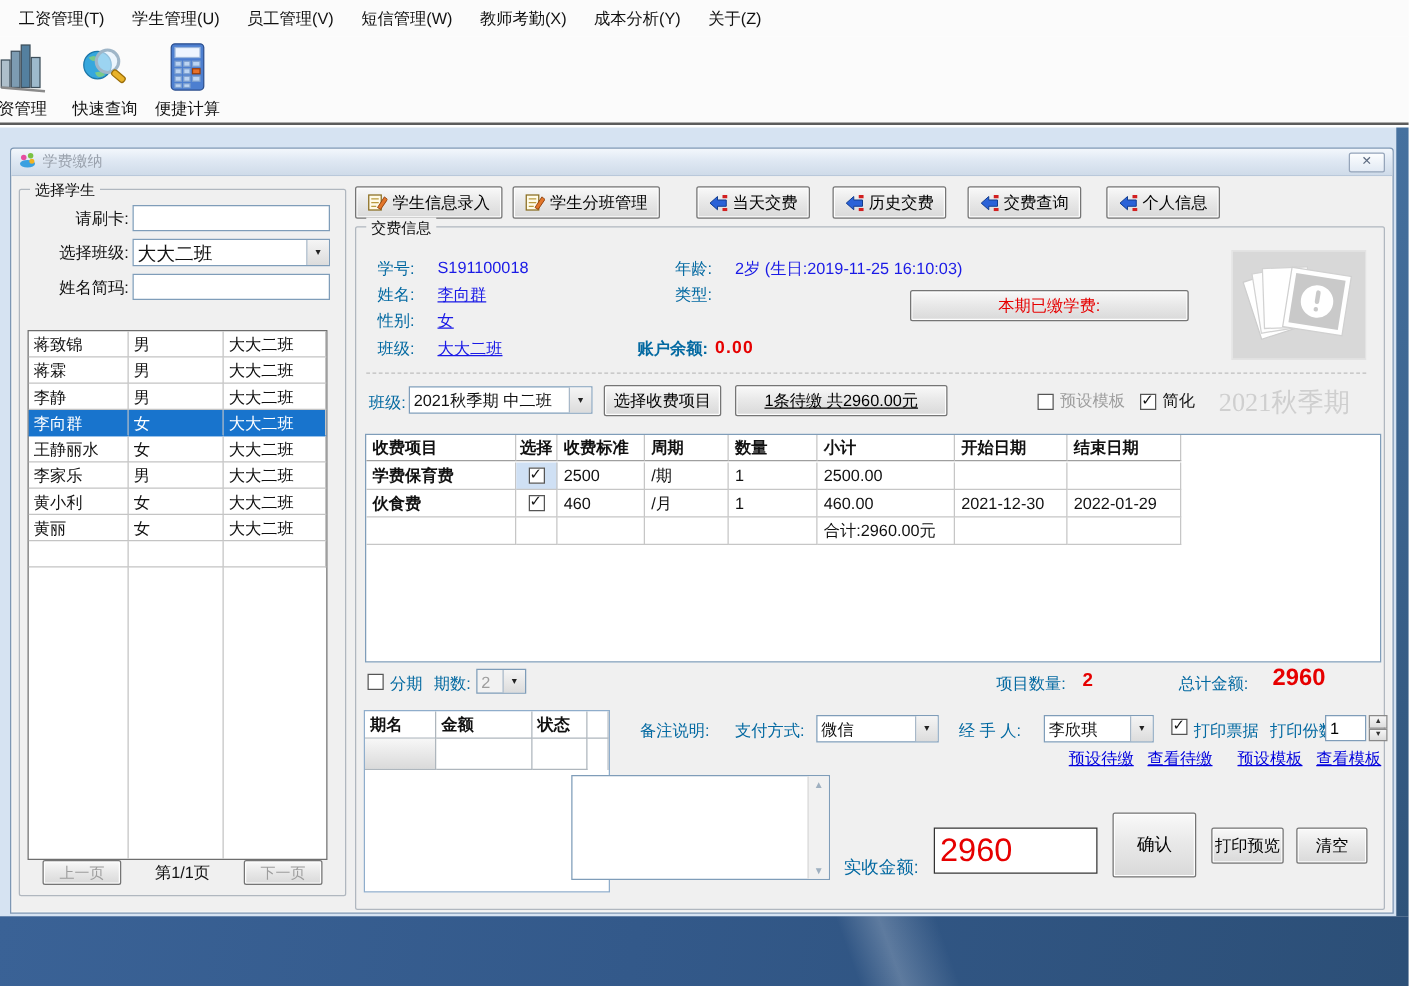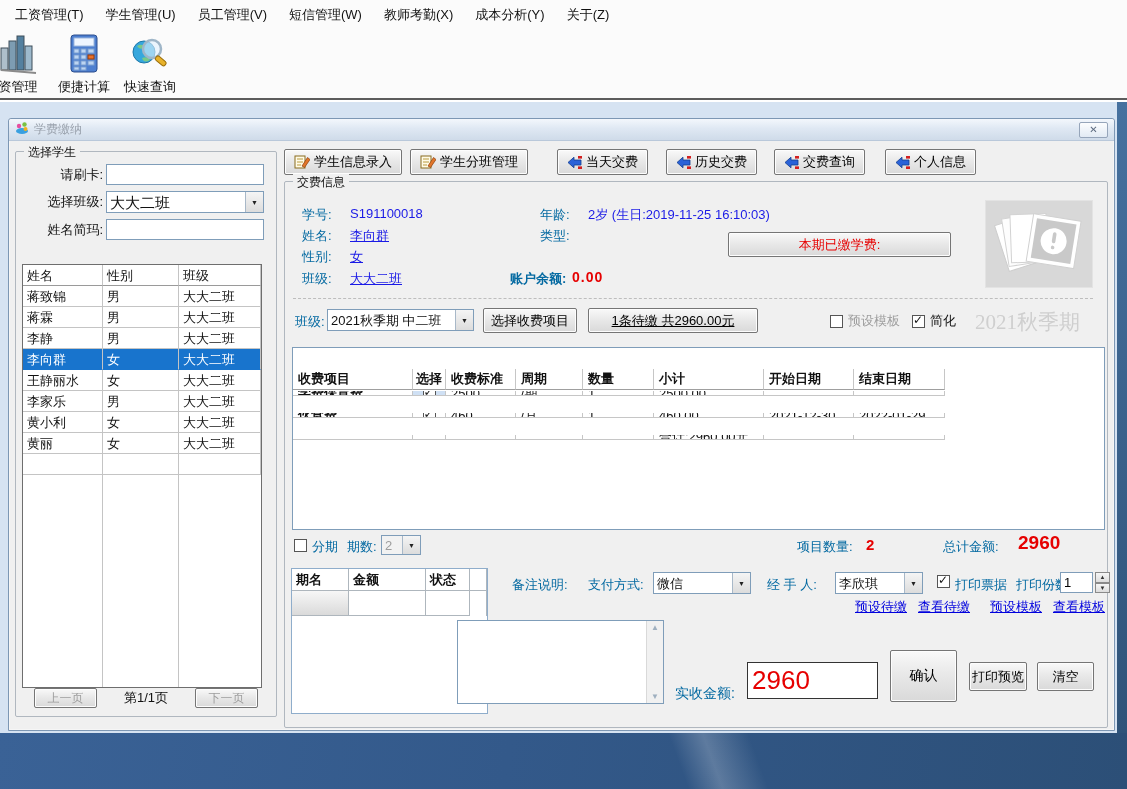--- a/index.html
+++ b/index.html
@@ -79,21 +79,21 @@
 .ival.u{text-decoration:underline;}
 .red{color:#e60000;}
 .paid-btn{position:absolute;left:443px;top:50px;width:223px;height:25px;color:#e60000;font-size:13px;}
 .photo{position:absolute;left:700px;top:18px;width:108px;height:88px;border:1px solid #e3e3e3;}
 .dashline{position:absolute;left:8px;right:14px;top:116px;border-top:1px dashed #bdbdbd;}
 .watermark{position:absolute;left:690px;top:126px;font-size:21px;color:#cfcfcf;font-family:"Liberation Serif","DejaVu Serif",serif;white-space:nowrap;}
 
 
 .feewrap{position:absolute;left:7px;top:165px;width:813px;height:183px;border:1px solid #7f9db9;background:#fff;overflow:hidden;}
 .frow2{display:flex;height:22px;font-size:13px;}
-.frow2>div{border-right:1px solid #c6c6c6;border-bottom:1px solid #c6c6c6;padding:2px 5px;white-space:nowrap;overflow:hidden;display:flex;align-items:center;margin-top:21px;}
+.frow2>div{border-right:1px solid #c6c6c6;border-bottom:1px solid #c6c6c6;padding:2px 5px;white-space:nowrap;overflow:hidden;display:flex;align-items:center;}
 .fh>div{font-weight:bold;border-bottom:1px solid #9f9f9f;height:21px;}
 .fc1{width:120px;}.fc2{width:33px;justify-content:center;}.fc3{width:70px;}.fc4{width:67px;}
 .fc5{width:71px;}.fc6{width:110px;}.fc7{width:90px;}.fc8{width:91px;}
 .fb .fc1{font-weight:bold;}
 .selcell{background:#cfe0f4;}
 
 
 .inst{position:absolute;left:0;top:355px;width:824px;height:26px;}
 
 
@@ -138,20 +138,32 @@
         <g stroke="#3e4e5a" stroke-width="1">
           <rect x="5" y="16" width="7" height="22" fill="#aebfcb"></rect>
           <rect x="13" y="9" width="7" height="29" fill="#7d9cb2"></rect>
           <rect x="21" y="4" width="7" height="34" fill="#54809f"></rect>
           <rect x="29" y="14" width="7" height="24" fill="#9db9cc"></rect>
         </g>
         <path d="M5 38 L40 41" stroke="#8a8a8a" stroke-width="2"></path>
       </svg>
     </span>
     <span class="tlabel">资管理</span>
+  </div>
+  <div class="titem">
+    <span class="ticon">
+      <svg width="44" height="44" viewBox="0 0 44 44">
+        <circle cx="16" cy="20" r="11" fill="#36a7dd" stroke="#1d77a8"></circle>
+        <path d="M9 14 q5 -3 8 1 q-5 4 -8 -1 Z" fill="#79c98a"></path>
+        <path d="M14 26 q6 -2 8 2 q-6 4 -8 -2 Z" fill="#79c98a"></path>
+        <circle cx="24" cy="17" r="9" fill="rgba(225,242,255,.6)" stroke="#9fb6c8" stroke-width="2.5"></circle>
+        <rect x="28" y="24" width="12" height="5" rx="2" transform="rotate(40 30 26)" fill="#e8b22a" stroke="#9a6d08"></rect>
+      </svg>
+    </span>
+    <span class="tlabel">快速查询</span>
   </div>
   <div class="titem">
     <span class="ticon">
       <svg width="44" height="44" viewBox="0 0 44 44">
         <rect x="9" y="3" width="26" height="37" rx="3" fill="#4d7fd0" stroke="#2c4f8e"></rect>
         <rect x="12" y="6" width="20" height="8" fill="#eef5ff" stroke="#9db8dd"></rect>
         <g fill="#bcd4f2" stroke="#7da0cf">
           <rect x="12" y="17" width="5" height="4"></rect>
             <rect x="19" y="17" width="5" height="4"></rect>
             <rect x="26" y="17" width="6" height="4"></rect>
@@ -161,32 +173,20 @@
             <rect x="19" y="29" width="5" height="4"></rect>
             <rect x="26" y="29" width="6" height="4"></rect>
           <rect x="12" y="35" width="5" height="3"></rect>
             <rect x="19" y="35" width="5" height="3"></rect>
         </g>
         <rect x="26" y="23" width="6" height="4" fill="#e8712a" stroke="#9a3d08"></rect>
       </svg>
     </span>
     <span class="tlabel">便捷计算</span>
   </div>
-  <div class="titem">
-    <span class="ticon">
-      <svg width="44" height="44" viewBox="0 0 44 44">
-        <circle cx="16" cy="20" r="11" fill="#36a7dd" stroke="#1d77a8"></circle>
-        <path d="M9 14 q5 -3 8 1 q-5 4 -8 -1 Z" fill="#79c98a"></path>
-        <path d="M14 26 q6 -2 8 2 q-6 4 -8 -2 Z" fill="#79c98a"></path>
-        <circle cx="24" cy="17" r="9" fill="rgba(225,242,255,.6)" stroke="#9fb6c8" stroke-width="2.5"></circle>
-        <rect x="28" y="24" width="12" height="5" rx="2" transform="rotate(40 30 26)" fill="#e8b22a" stroke="#9a6d08"></rect>
-      </svg>
-    </span>
-    <span class="tlabel">快速查询</span>
-  </div>
 </div>
 
 <div class="mdi">
 
   <div class="window">
     <div class="titlebar">
       <span>
         <svg width="14" height="14" viewBox="0 0 14 14">
           <ellipse cx="7" cy="10" rx="6" ry="3" fill="#3aa0e0"></ellipse>
           <circle cx="4" cy="5" r="2.2" fill="#e54ea0"></circle>
@@ -213,25 +213,20 @@
             <span class="val" style="font-size:15px;">大大二班</span>
             <span class="da">▼</span>
           </div>
         </div>
         <div class="frow" style="left:6px;right:12px;top:67px;">
           <span class="flabel">姓名简玛:</span>
           <input class="tinput" style="">
         </div>
 
         <div class="stable">
-          <div class="strow sthead">
-            <div class="c1">姓名</div>
-            <div class="c2">性别</div>
-            <div class="c3">班级</div>
-          </div>
           <div class="strow">
             <div class="c1">蒋致锦</div>
               <div class="c2">男</div>
               <div class="c3">大大二班</div>
           </div>
           <div class="strow">
             <div class="c1">蒋霖</div>
               <div class="c2">男</div>
               <div class="c3">大大二班</div>
           </div>

